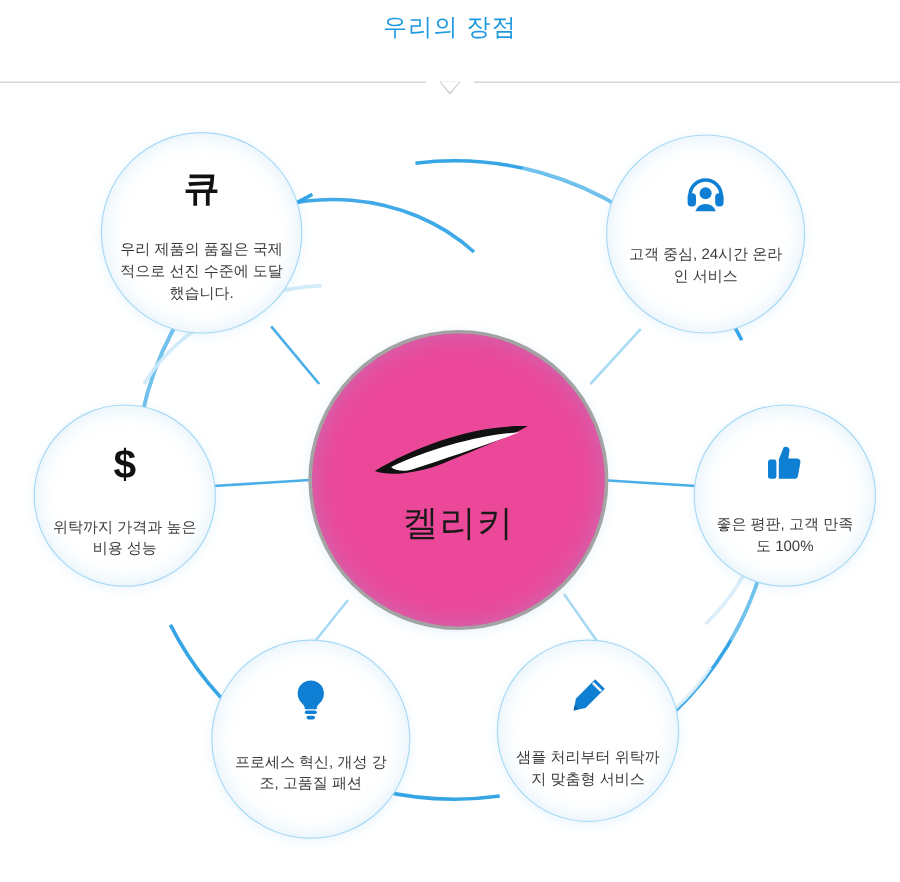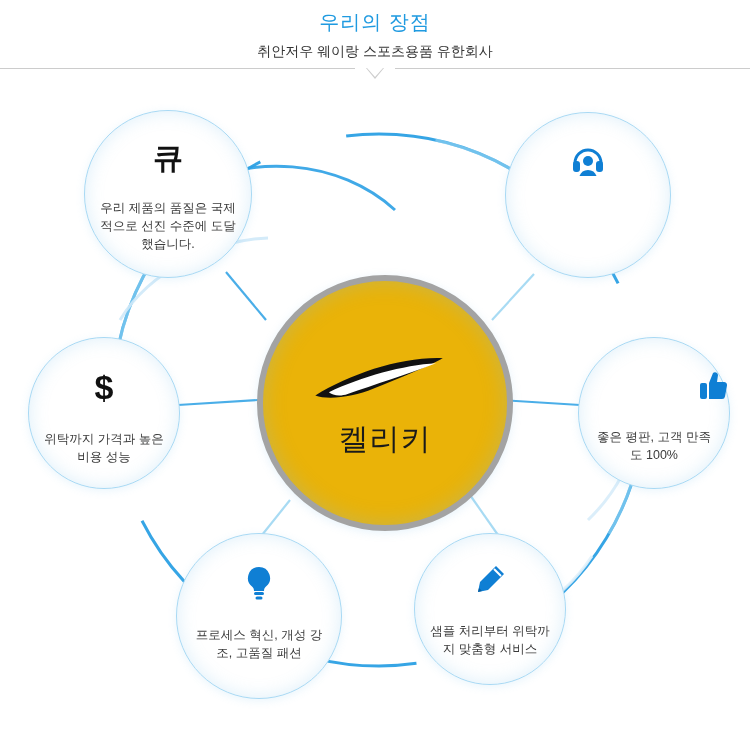--- a/index.html
+++ b/index.html
@@ -79,22 +79,22 @@
   }
 
   
   .center-node {
     position: absolute;
     left: 257px;
     top: 275px;
     width: 244px;
     height: 244px;
     border-radius: 50%;
-    background: #eab308;
-    border: 6px solid #a3a3a3;
+    background: #ec4899;
+    border: 3px solid #a3a3a3;
     box-shadow: 0 0 22px rgba(120,190,235,0.30) inset, 0 2px 10px rgba(120,190,235,0.18);
     display: flex;
     flex-direction: column;
     align-items: center;
     justify-content: center;
   }
   .center-logo {
     width: 170px;
     height: 70px;
     margin-bottom: 2px;
@@ -128,38 +128,37 @@
     font-size: 12.5px;
     color: #3a3a3a;
     line-height: 1.45;
     padding: 0 14px;
     margin-top: 26px;
   }
 
   
   #node-quality   { left: 84px;  top: 110px; width: 168px; height: 168px; padding-top: 26px; }
   #node-service   { left: 505px; top: 112px; width: 166px; height: 166px; padding-top: 28px; }
-  #node-praise    { left: 578px; top: 337px; width: 152px; height: 152px; padding-top: 26px; align-items: flex-end; }
+  #node-praise    { left: 578px; top: 337px; width: 152px; height: 152px; padding-top: 26px; }
   #node-sample    { left: 414px; top: 533px; width: 152px; height: 152px; padding-top: 24px; }
   #node-process   { left: 176px; top: 533px; width: 166px; height: 166px; padding-top: 26px; }
   #node-price     { left: 28px;  top: 337px; width: 152px; height: 152px; padding-top: 26px; }
 
   #node-quality .node-icon  { font-size: 30px; color:#111; font-weight:bold; }
   #node-price .node-icon    { font-size: 34px; color:#111; font-weight:bold; }
 
   .icon-svg { display:block; }
 </style>
 </head>
 <body>
 
 <div id="stage">
 
   <div class="header">
     <div class="header-title">우리의 장점</div>
-    <div class="header-sub">취안저우 웨이랑 스포츠용품 유한회사</div>
   </div>
   <div class="rule-left"></div>
   <div class="rule-right"></div>
   <div class="caret"></div>
   <div class="caret-inner"></div>
 
   <svg id="ring" viewBox="0 0 750 735">
     <defs>
       <linearGradient id="gradA" x1="0" y1="0" x2="1" y2="1">
         <stop offset="0%" stop-color="#1f9ae0" stop-opacity="1"></stop>
@@ -203,20 +202,21 @@
   <div class="node" id="node-service">
     <div class="node-icon">
       <svg class="icon-svg" width="34" height="30" viewBox="0 0 34 30">
         <path d="M4 16 a13 13 0 0 1 26 0" fill="none" stroke="#0f7fd4" stroke-width="3"></path>
         <rect x="2" y="14" width="7" height="11" rx="3" fill="#0f7fd4"></rect>
         <rect x="25" y="14" width="7" height="11" rx="3" fill="#0f7fd4"></rect>
         <circle cx="17" cy="14" r="5" fill="#0f7fd4"></circle>
         <path d="M8.5 29 a9 9 0 0 1 17 0 z" fill="#0f7fd4"></path>
       </svg>
     </div>
+    <div class="node-text">고객 중심, 24시간 온라인 서비스</div>
   </div>
 
   <div class="node" id="node-praise">
     <div class="node-icon">
       <svg class="icon-svg" width="30" height="32" viewBox="0 0 30 32">
         <path d="M10 13 L14 3 a3 3 0 0 1 5 2 l-1 7 h7 a3 3 0 0 1 3 3.4 l-2 11 a3 3 0 0 1 -3 2.6 H10 z" fill="#0f7fd4"></path>
         <rect x="1" y="13" width="7" height="16" rx="2" fill="#0f7fd4"></rect>
       </svg>
     </div>
     <div class="node-text">좋은 평판, 고객 만족도 100%</div>

